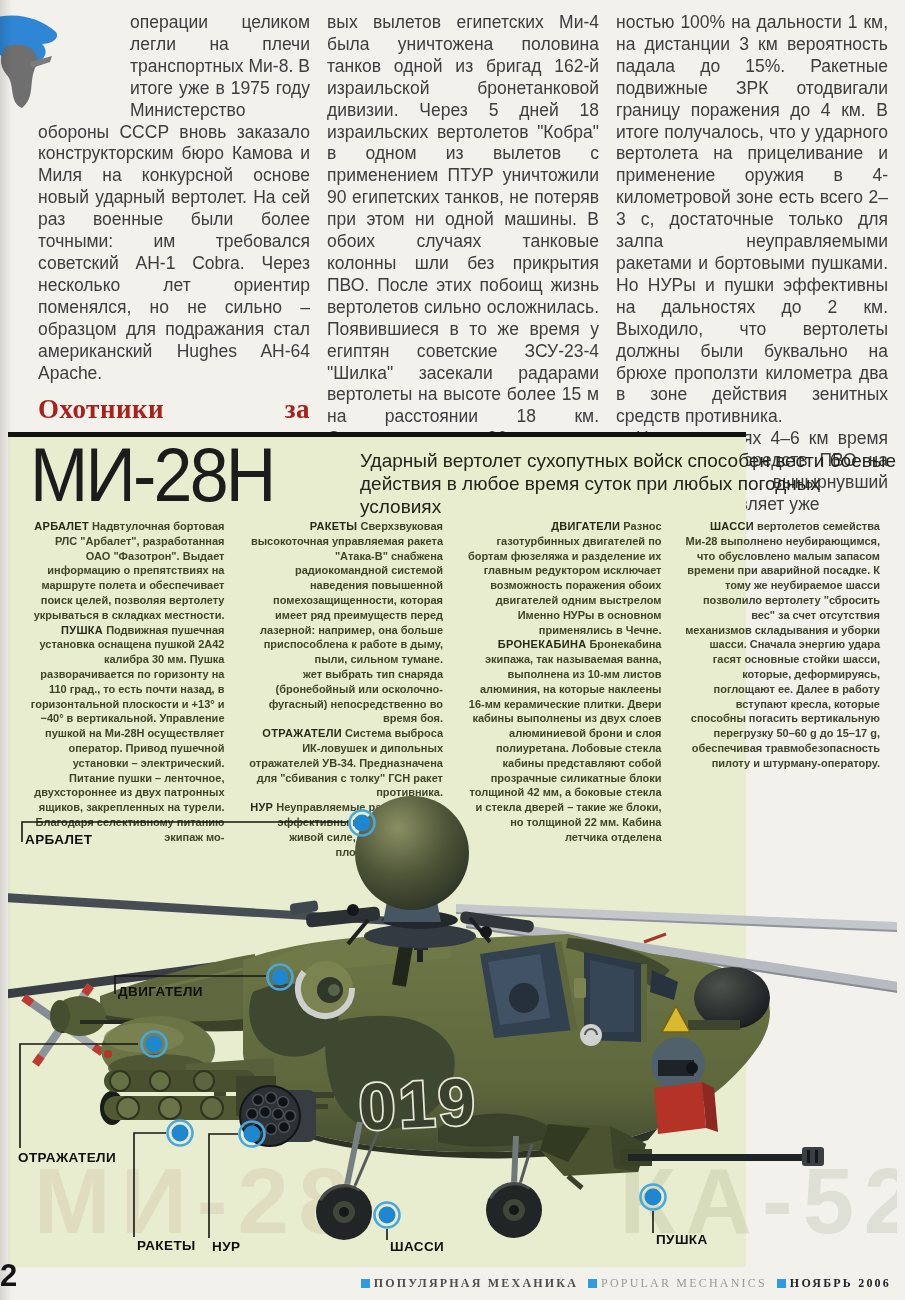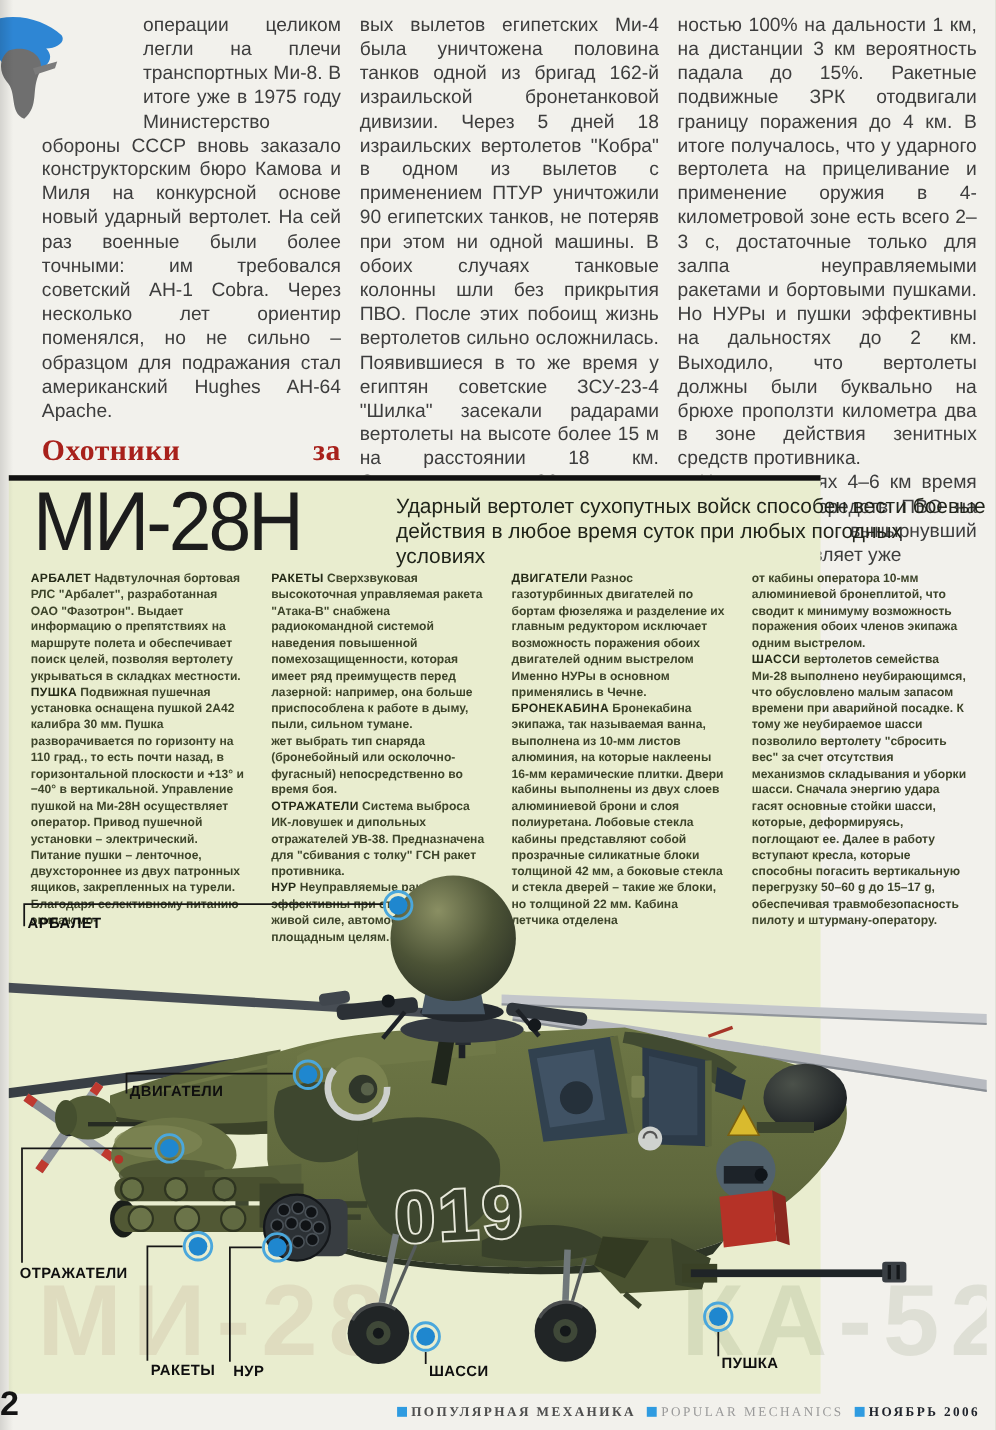--- a/index.html
+++ b/index.html
@@ -33,21 +33,21 @@
   .f-title {
     position:absolute; left:22px; top:0px; font-size:76px; line-height:76px;
     font-weight:normal; letter-spacing:-3px; color:#1c1c1c;
     transform:scaleX(.92); transform-origin:left top;
   }
   .f-sub {
     position:absolute; left:352px; top:12px; width:545px;
     font-size:19px; line-height:23px; color:#20241a;
   }
   .f-cols { position:absolute; left:20px; top:82px; width:852px; display:flex; gap:22px; }
-  .f-col { flex:1; font-size:11px; line-height:14.8px; color:#3d442a; font-weight:bold; text-align:left; }
+  .f-col { flex:1; font-size:11px; line-height:14.8px; color:#3d442a; font-weight:bold; text-align:right; }
   .f-col p { margin:0; }
   .spec-term { color:#262b18; letter-spacing:.3px; }
 
   .watermark { position:absolute; top:712px; left:0; width:889px; height:110px;
     font-weight:bold; font-size:92px; letter-spacing:10px; color:rgba(135,75,55,.10);
     z-index:1; white-space:nowrap; overflow:hidden; }
   .watermark .wm-r { position:absolute; right:-28px; top:0; color:rgba(95,105,60,.13); }
   .watermark .wm-l { position:absolute; left:26px; top:0; }
 
   .illus { position:absolute; left:0; top:355px; width:889px; height:480px; z-index:2; }
@@ -104,30 +104,29 @@
     <div class="f-sub">Ударный вертолет сухопутных войск способен вести боевые действия в любое время суток при любых погодных условиях</div>
 
     <div class="f-cols">
       <div class="f-col">
         <p><b class="spec-term">АРБАЛЕТ</b> <span>Надвтулочная бортовая РЛС "Арбалет", разработанная ОАО "Фазотрон". Выдает информацию о препятствиях на маршруте полета и обеспечивает поиск целей, позволяя вертолету укрываться в складках местности.</span></p>
         <p><b class="spec-term">ПУШКА</b> <span>Подвижная пушечная установка оснащена пушкой 2А42 калибра 30 мм. Пушка разворачивается по горизонту на 110 град., то есть почти назад, в горизонтальной плоскости и +13° и −40° в вертикальной. Управление пушкой на Ми-28Н осуществляет оператор. Привод пушечной установки – электрический. Питание пушки – ленточное, двухстороннее из двух патронных ящиков, закрепленных на турели. Благодаря селективному питанию экипаж мо-</span></p>
       </div>
       <div class="f-col">
         <p><b class="spec-term">РАКЕТЫ</b> <span>Сверхзвуковая высокоточная управляемая ракета "Атака-В" снабжена радиокомандной системой наведения повышенной помехозащищенности, которая имеет ряд преимуществ перед лазерной: например, она больше приспособлена к работе в дыму, пыли, сильном тумане.</span></p>
         <p><span>жет выбрать тип снаряда (бронебойный или осколочно-фугасный) непосредственно во время боя.</span></p>
-        <p><b class="spec-term">ОТРАЖАТЕЛИ</b> <span>Система выброса ИК-ловушек и дипольных отражателей УВ-38. Предназначена для "сбивания с толку" ГСН ракет противника.</span></p>
+        <p><b class="spec-term">ОТРАЖАТЕЛИ</b> <span>Система выброса ИК-ловушек и дипольных отражателей УВ-34. Предназначена для "сбивания с толку" ГСН ракет противника.</span></p>
         <p><b class="spec-term">НУР</b> <span>Неуправляемые ракеты очень эффективны при стрельбе по живой силе, автомобилям и площадным целям.</span></p>
       </div>
       <div class="f-col">
         <p><b class="spec-term">ДВИГАТЕЛИ</b> <span>Разнос газотурбинных двигателей по бортам фюзеляжа и разделение их главным редуктором исключает возможность поражения обоих двигателей одним выстрелом</span></p>
         <p><span>Именно НУРы в основном применялись в Чечне.</span></p>
         <p><b class="spec-term">БРОНЕКАБИНА</b> <span>Бронекабина экипажа, так называемая ванна, выполнена из 10-мм листов алюминия, на которые наклеены 16-мм керамические плитки. Двери кабины выполнены из двух слоев алюминиевой брони и слоя полиуретана. Лобовые стекла кабины представляют собой прозрачные силикатные блоки толщиной 42 мм, а боковые стекла и стекла дверей – такие же блоки, но толщиной 22 мм. Кабина летчика отделена</span></p>
       </div>
       <div class="f-col">
-        <p><span>от кабины оператора 10-мм алюминиевой бронеплитой, что сводит к минимуму возможность поражения обоих членов экипажа одним выстрелом.</span></p>
         <p><b class="spec-term">ШАССИ</b> <span>вертолетов семейства Ми-28 выполнено неубирающимся, что обусловлено малым запасом времени при аварийной посадке. К тому же неубираемое шасси позволило вертолету "сбросить вес" за счет отсутствия механизмов складывания и уборки шасси. Сначала энергию удара гасят основные стойки шасси, которые, деформируясь, поглощают ее. Далее в работу вступают кресла, которые способны погасить вертикальную перегрузку 50–60 g до 15–17 g, обеспечивая травмобезопасность пилоту и штурману-оператору.</span></p>
       </div>
     </div>
 
     <div class="watermark">
       <span class="wm-l">МИ-28</span>
       <span class="wm-r">КА-52</span>
     </div>
 
     <svg class="illus" viewBox="0 0 889 480">

